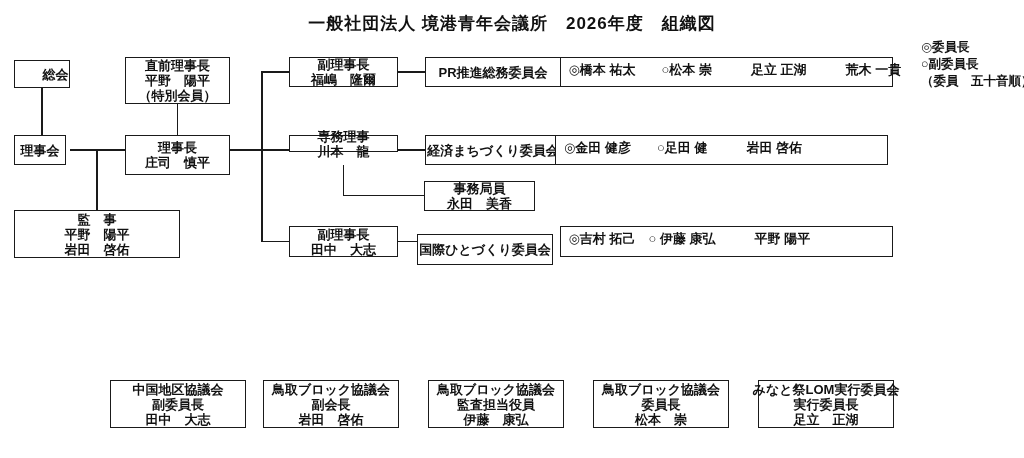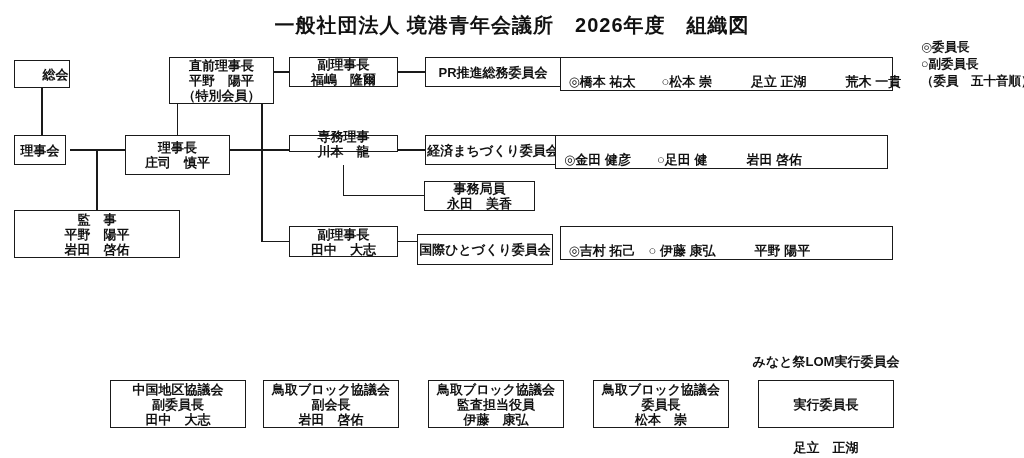--- a/index.html
+++ b/index.html
@@ -3,35 +3,35 @@
 <meta charset="utf-8">
 <style>
   html,body{margin:0;padding:0;background:#fff;}
   .canvas{
     position:relative;width:1024px;height:458px;background:#ffffff;overflow:hidden;
     font-family:"Liberation Sans","DejaVu Sans",sans-serif;
     color:#111;font-weight:600;
   }
   .page-title{
     position:absolute;left:0;top:12px;width:100%;text-align:center;
-    font-size:20px;font-weight:700;letter-spacing:1px;
+    font-size:17px;font-weight:700;letter-spacing:1px;
   }
   .legend{
     position:absolute;left:921px;top:39px;font-size:12.5px;line-height:17px;
     white-space:nowrap;
   }
   .box{
     position:absolute;border:1.5px solid #1a1a1a;background:#fff;
     display:flex;flex-direction:column;align-items:center;justify-content:center;
     font-size:13px;line-height:15px;text-align:center;box-sizing:border-box;
     white-space:nowrap;
   }
   .box.members{
     align-items:flex-start;justify-content:flex-start;
-    padding:16px 8px;text-align:right;
+    padding:4px 8px;text-align:right;
   }
   .hline,.vline{position:absolute;background:#1a1a1a;}
   .hline{height:1.5px;}
   .vline{width:1.5px;}
 </style>
 </head>
 <body>
 
 <div class="canvas">
 
@@ -54,21 +54,21 @@
   <div class="hline" style="left:398px;top:71.25px;width:27px;"></div>
   <div class="hline" style="left:398px;top:149.25px;width:27px;"></div>
   <div class="hline" style="left:398px;top:240.75px;width:27px;"></div>
   <div class="vline" style="left:342.5px;top:165px;height:31px;"></div>
   <div class="hline" style="left:343px;top:194.5px;width:81px;"></div>
 
   <div class="box" style="left:14px;top:60px;width:56px;height:28px;padding-left:27px;">
     <span>総会</span>
   </div>
 
-  <div class="box" style="left:125px;top:57px;width:105px;height:47px;margin-left:44px;">
+  <div class="box" style="left:125px;top:57px;width:105px;height:47px;">
     <span>直前理事長</span>
     <span>平野　陽平</span>
     <span>（特別会員）</span>
   </div>
 
   <div class="box" style="left:14px;top:135px;width:52px;height:30px;">
     <span>理事会</span>
   </div>
 
   <div class="box" style="left:125px;top:135px;width:105px;height:40px;">
@@ -140,19 +140,19 @@
     <span>監査担当役員</span>
     <span>伊藤　康弘</span>
   </div>
 
   <div class="box" style="left:593px;top:380px;width:136px;height:48px;">
     <span>鳥取ブロック協議会</span>
     <span>委員長</span>
     <span>松本　崇</span>
   </div>
 
-  <div class="box" style="left:758px;top:380px;width:136px;height:48px;gap:28px;">
+  <div class="box" style="left:758px;top:380px;width:136px;height:48px;">
     <span>みなと祭LOM実行委員会</span>
     <span>実行委員長</span>
     <span>足立　正湖</span>
   </div>
 
 </div>
 
 </body></html>

